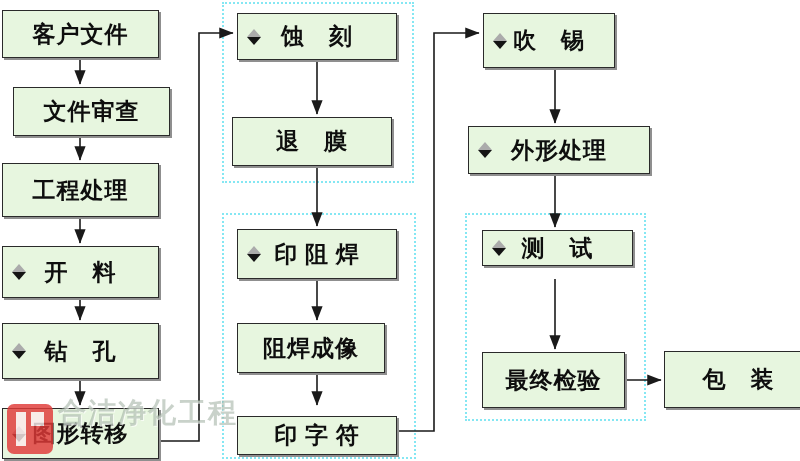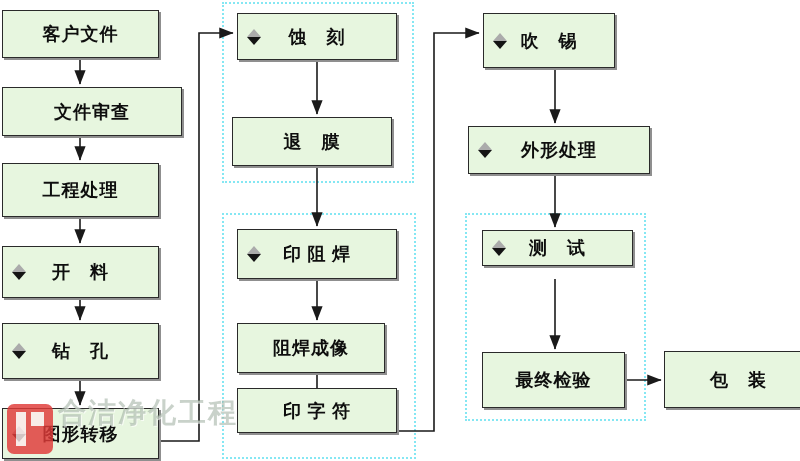--- a/index.html
+++ b/index.html
@@ -22,21 +22,21 @@
   .node{
     position:absolute;
     z-index:2;
     background:#e7f6df;
     border:1.5px solid #2a2a2a;
     box-shadow:2px 2px 0 #8f8f8f;
     display:flex;align-items:center;justify-content:center;
     box-sizing:border-box;
   }
   .node .label{
-    font-size:18px;
+    font-size:23px;
     font-weight:bold;
     color:#0e0e0e;
     letter-spacing:1px;
     white-space:pre;
     line-height:1;
   }
   
   .diamond{
     position:absolute;left:9px;top:50%;
     width:14px;height:16px;margin-top:-8px;
@@ -113,21 +113,21 @@
       <line x1="555" y1="279" x2="555" y2="349" marker-end="url(#ah)"></line>
       <line x1="625" y1="380" x2="661" y2="380" marker-end="url(#ah)"></line>
       <polyline points="160,441 199,441 199,33 233,33" marker-end="url(#ah)"></polyline>
       <polyline points="397,431 434,431 434,33 479,33" marker-end="url(#ah)"></polyline>
     </g>
   </svg>
 
   <div class="node" style="left:2px;top:10px;width:157px;height:48px">
     <span class="label">客户文件</span>
   </div>
-  <div class="node" style="left:2px;top:87px;width:180px;height:49px">
+  <div class="node" style="left:13px;top:87px;width:157px;height:49px">
     <span class="label">文件审查</span>
   </div>
   <div class="node" style="left:2px;top:163px;width:157px;height:54px">
     <span class="label">工程处理</span>
   </div>
   <div class="node" style="left:2px;top:246px;width:157px;height:52px">
     <span class="diamond"></span>
     <span class="label">开　料</span>
   </div>
   <div class="node" style="left:2px;top:323px;width:157px;height:56px">
@@ -146,21 +146,21 @@
   <div class="node" style="left:232px;top:117px;width:160px;height:49px">
     <span class="label">退　膜</span>
   </div>
   <div class="node" style="left:237px;top:229px;width:160px;height:50px">
     <span class="diamond"></span>
     <span class="label">印 阻 焊</span>
   </div>
   <div class="node" style="left:237px;top:323px;width:148px;height:50px">
     <span class="label">阻焊成像</span>
   </div>
-  <div class="node" style="left:237px;top:388px;width:160px;height:45px">
+  <div class="node" style="left:237px;top:416px;width:160px;height:39px">
     <span class="label">印 字 符</span>
   </div>
 
   <div class="node" style="left:483px;top:13px;width:132px;height:55px">
     <span class="diamond"></span>
     <span class="label">吹　锡</span>
   </div>
   <div class="node" style="left:468px;top:126px;width:182px;height:48px">
     <span class="diamond"></span>
     <span class="label">外形处理</span>

